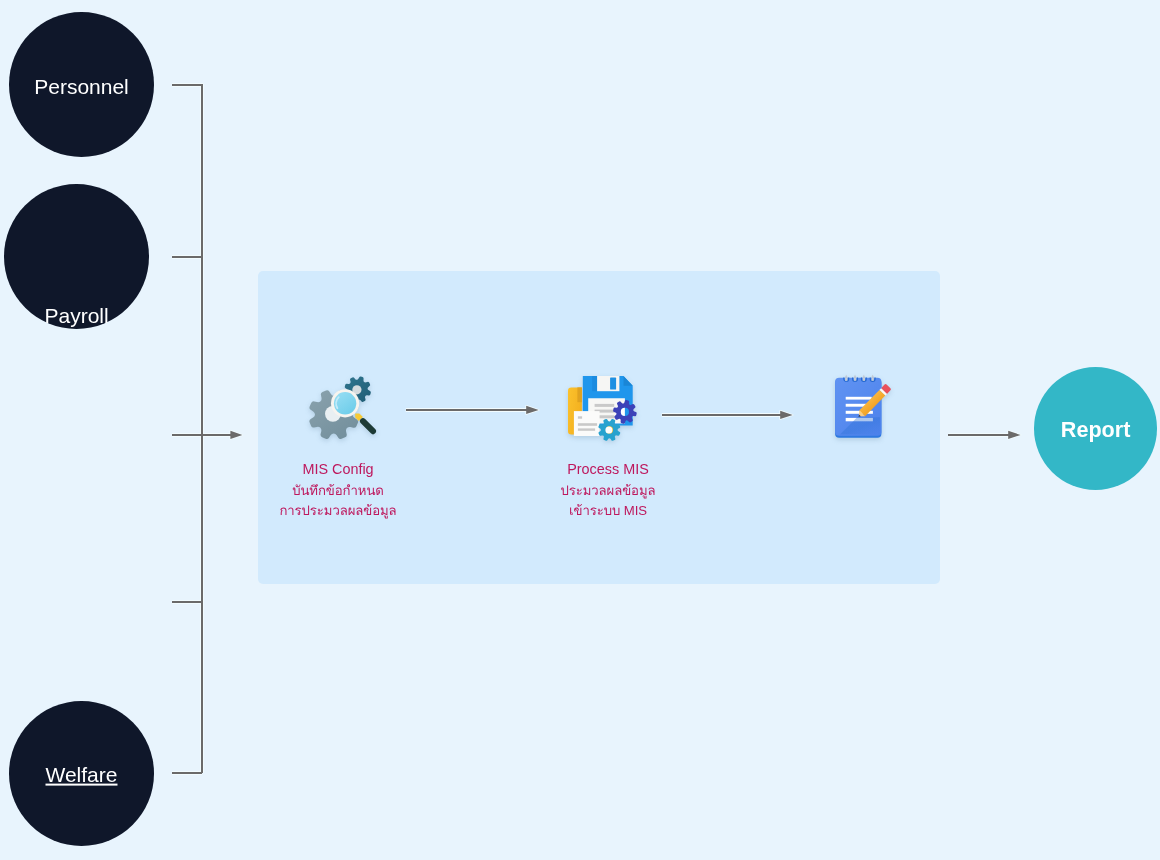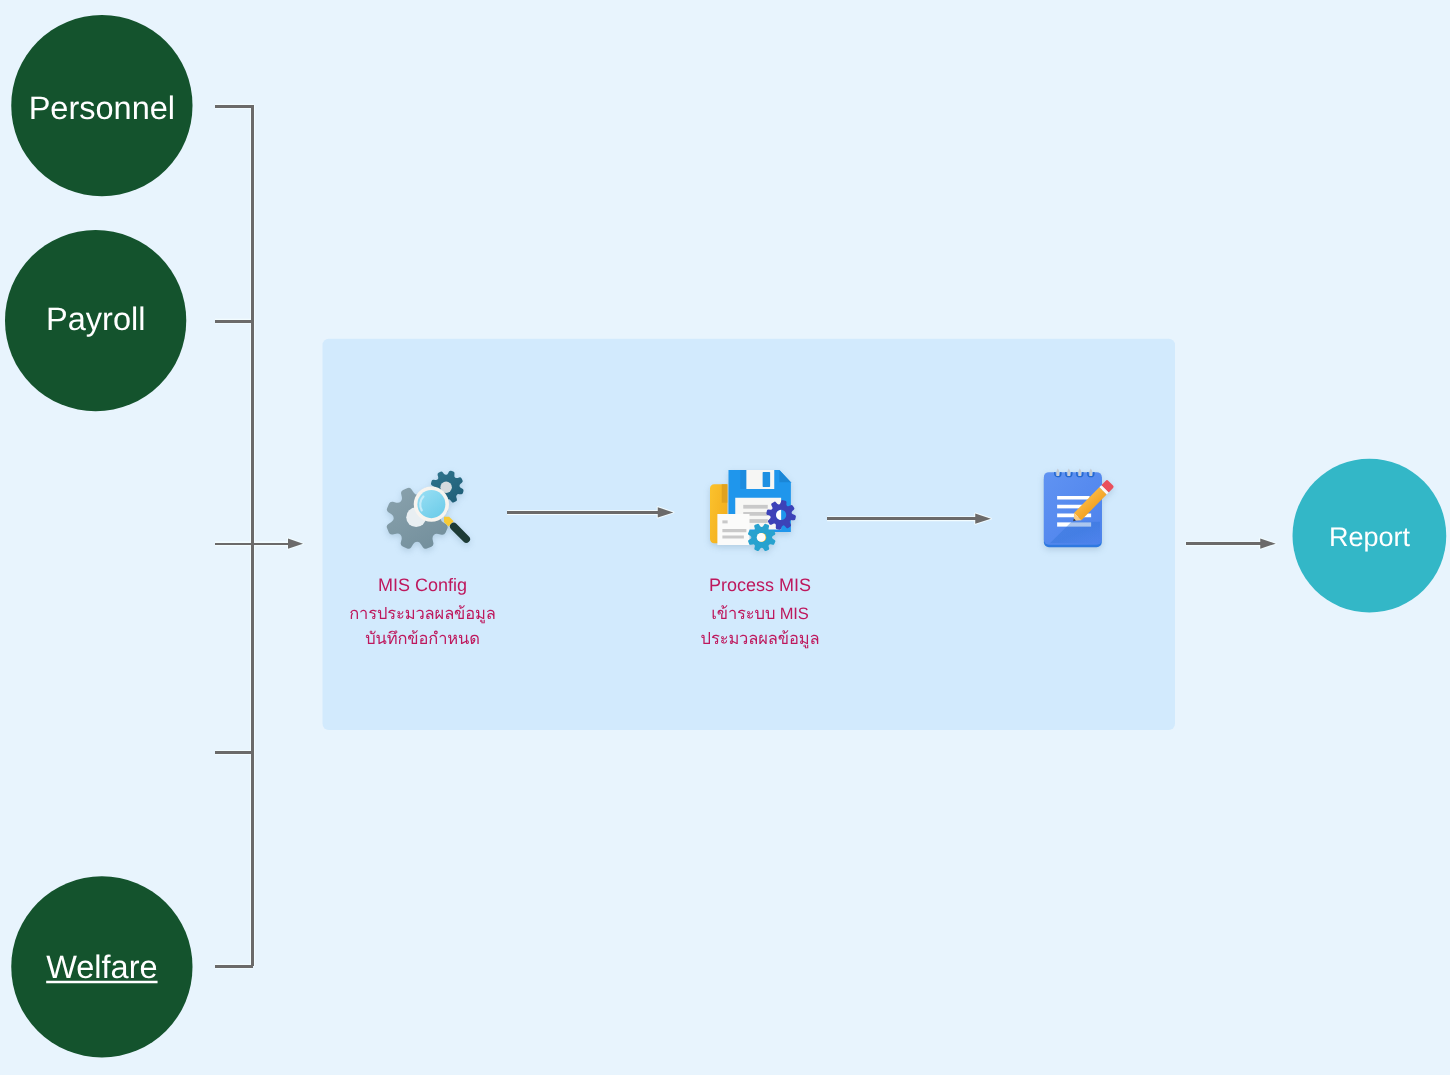--- a/index.html
+++ b/index.html
@@ -3,27 +3,27 @@
 <meta charset="utf-8">
 <style>
   html,body{margin:0;padding:0;}
   body{width:1160px;height:860px;background:#e8f4fd;
        font-family:"Liberation Sans",sans-serif;overflow:hidden;}
   #stage{position:relative;width:1160px;height:860px;}
 
   .circle{position:absolute;border-radius:50%;display:flex;align-items:center;
           justify-content:center;text-align:center;color:#ffffff;
           white-space:pre-line;}
-  .src-circle{background:#14532d;font-size:26px;line-height:1.13;}
+  .src-circle{background:#0f172a;font-size:21px;line-height:1.13;}
   .src-circle span,.out-circle span{display:block;transform:translateY(2px);}
   #n-payroll span{transform:translateY(-0.9px);}
   #n-time span{transform:translateY(0.3px);}
   #n-training span{transform:translateY(-2.4px);}
   #n-welfare span{transform:translateY(0.6px);}
-  .out-circle{background:#33b7c7;font-size:21.6px;line-height:1.24;}
+  .out-circle{background:#33b7c7;font-size:21.6px;line-height:1.24;font-weight:bold;}
 
   .panel{position:absolute;background:#d2eafd;border-radius:5px;}
 
   svg.overlay{position:absolute;left:0;top:0;width:1160px;height:860px;
               pointer-events:none;}
 
   .step{position:absolute;width:200px;text-align:center;}
   .step .icon{position:absolute;width:80px;height:80px;display:block;
                 filter:drop-shadow(0.5px 2.2px 2.6px rgba(64,104,134,0.22));}
   .step .caption{position:absolute;left:0;width:200px;top:91px;font-size:14.4px;color:#be185d;line-height:1.52;}
@@ -31,21 +31,21 @@
   .step .caption .th{font-size:13.2px;letter-spacing:-0.1px;}
 </style>
 </head>
 <body>
 
 <div id="stage">
 
   <div class="circle src-circle" style="left:9.1px;top:12.1px;width:144.8px;height:144.8px;">
     <span>Personnel</span>
   </div>
-  <div id="n-payroll" class="circle src-circle" style="left:4.2px;top:184.2px;width:144.8px;height:144.8px;">
+  <div id="n-payroll" class="circle src-circle" style="left:4.2px;top:184.2px;width:144.8px;height:144.8px;align-items:flex-end;">
     <span>Payroll</span>
   </div>
   <div id="n-welfare" class="circle src-circle" style="left:9.1px;top:701px;width:144.8px;height:144.8px;text-decoration:underline;">
     <span>Welfare</span>
   </div>
 
   <div class="panel" style="left:258.3px;top:270.9px;width:681.4px;height:313.4px;"></div>
 
   <svg class="overlay" viewBox="0 0 1160 860">
     <defs>
@@ -107,22 +107,22 @@
 <g transform="rotate(-45 40.1 31.3)">
 <path d="M40.1 45.6l2.9 2.9v5.1h-5.8v-5.1z" fill="#f7ca35"></path>
 <rect x="37.1" y="53.6" width="6.0" height="20.2" rx="3.0" fill="#1d3b36"></rect>
 </g>
 <circle cx="40.1" cy="31.3" r="14.1" fill="#f7f4ef"></circle>
 <circle cx="40.1" cy="31.3" r="11.2" fill="url(#g1c)"></circle>
 <path d="M33.7 25.2a9.3 9.3 0 0 0-1.3 11.1" stroke="#c3ebf9" stroke-width="1.8" fill="none" stroke-linecap="round"></path>
 </svg>
     <div class="caption">
       <span class="t">MIS Config</span>
+      <span class="t th">บันทึกข้อกำหนด</span>
       <span class="t th">การประมวลผลข้อมูล</span>
-      <span class="t th">บันทึกข้อกำหนด</span>
     </div>
   </div>
 
   <div class="step" style="left:508px;top:368px;">
     <svg class="icon" style="left:57px;top:4px;" viewBox="0 0 80 80">
 <defs>
 <linearGradient id="g2f" x1="0" y1="0" x2="1" y2="0.6">
 <stop offset="0" stop-color="#fbc22d"></stop>
             <stop offset="1" stop-color="#f3af1e"></stop>
 </linearGradient>
@@ -148,22 +148,22 @@
 </g>
 <path d="M70.9 39.9L70.9 39.9Q71.9 40.3 71.7 41.3L71.3 43.2Q71.1 44.2 70.1 44.2L68.4 44.1Q67.4 44 67 44.7L67 44.7Q66.6 45.3 67 46.2L67.7 47.7Q68.1 48.6 67.3 49.2L65.6 50.3Q64.7 50.8 64.1 50.1L63 48.9Q62.3 48.2 61.5 48.3L61.5 48.3Q60.8 48.5 60.4 49.4L59.9 50.9Q59.5 51.9 58.5 51.7L56.6 51.3Q55.6 51.1 55.6 50.1L55.7 48.4Q55.8 47.4 55.1 47L55.1 47Q54.5 46.6 53.6 47L52.1 47.7Q51.2 48.1 50.6 47.3L49.5 45.6Q49 44.7 49.7 44.1L50.9 43Q51.6 42.3 51.5 41.5L51.5 41.5Q51.3 40.8 50.4 40.4L48.9 39.9Q47.9 39.5 48.1 38.5L48.5 36.6Q48.7 35.6 49.7 35.6L51.4 35.7Q52.4 35.8 52.8 35.1L52.8 35.1Q53.2 34.5 52.8 33.6L52.1 32.1Q51.7 31.2 52.5 30.6L54.2 29.5Q55.1 29 55.7 29.7L56.8 30.9Q57.5 31.6 58.3 31.5L58.3 31.5Q59 31.3 59.4 30.4L59.9 28.9Q60.3 27.9 61.3 28.1L63.2 28.5Q64.2 28.7 64.2 29.7L64.1 31.4Q64 32.4 64.7 32.8L64.7 32.8Q65.3 33.2 66.2 32.8L67.7 32.1Q68.6 31.7 69.2 32.5L70.3 34.2Q70.8 35.1 70.1 35.7L68.9 36.8Q68.2 37.5 68.3 38.3L68.3 38.3Q68.5 39 69.4 39.4Z" fill="#3c42b8"></path>
 <circle cx="59.9" cy="39.9" r="4.1" fill="#1f96ec"></circle>
 <path d="M59.9 35.8a4.1 4.1 0 0 0 0 8.2z" fill="#ffffff"></path>
 <path d="M54.7 59.9L54.7 59.9Q55.5 60.4 55.2 61.3L54.4 63.1Q54.1 64 53.1 63.8L51.7 63.4Q50.7 63.2 50.2 63.7L50.2 63.7Q49.7 64.3 49.9 65.2L50.3 66.6Q50.5 67.6 49.6 68L47.8 68.7Q46.9 69.1 46.4 68.2L45.7 67Q45.1 66.2 44.4 66.2L44.4 66.2Q43.6 66.2 43.1 67L42.4 68.2Q41.8 69.1 40.9 68.7L39.2 68Q38.3 67.6 38.5 66.6L38.8 65.3Q39.1 64.3 38.5 63.8L38.5 63.8Q38 63.2 37 63.5L35.6 63.8Q34.7 64 34.3 63.1L33.6 61.4Q33.2 60.5 34 59.9L35.2 59.2Q36.1 58.7 36.1 57.9L36.1 57.9Q36.1 57.2 35.2 56.6L34 55.9Q33.2 55.4 33.5 54.5L34.3 52.7Q34.6 51.8 35.6 52L37 52.4Q38 52.6 38.5 52.1L38.5 52.1Q39 51.5 38.8 50.6L38.4 49.2Q38.2 48.2 39.1 47.8L40.9 47.1Q41.8 46.7 42.3 47.6L43 48.8Q43.6 49.6 44.3 49.6L44.3 49.6Q45.1 49.6 45.6 48.8L46.3 47.6Q46.9 46.7 47.8 47.1L49.5 47.8Q50.4 48.2 50.2 49.2L49.9 50.5Q49.6 51.5 50.2 52L50.2 52Q50.7 52.6 51.7 52.3L53.1 52Q54 51.8 54.4 52.7L55.1 54.4Q55.5 55.3 54.7 55.9L53.5 56.6Q52.6 57.1 52.6 57.9L52.6 57.9Q52.6 58.6 53.5 59.2Z" fill="#27a2cf"></path>
 <circle cx="44.4" cy="57.9" r="3.6" fill="#fbc22d"></circle>
 <circle cx="43.9" cy="57.9" r="3.5" fill="#fdfdfc"></circle>
 </svg>
     <div class="caption">
       <span class="t">Process MIS</span>
+      <span class="t th">ประมวลผลข้อมูล</span>
       <span class="t th">เข้าระบบ MIS</span>
-      <span class="t th">ประมวลผลข้อมูล</span>
     </div>
   </div>
 
   <div class="step" style="left:762px;top:368px;">
     <svg class="icon" style="left:59.5px;top:4.2px;" viewBox="0 0 80 80">
 <defs>
 <linearGradient id="g3p" x1="0" y1="0" x2="1" y2="0.2">
 <stop offset="0" stop-color="#fab63f"></stop>
             <stop offset="1" stop-color="#f3a527"></stop>
 </linearGradient>

